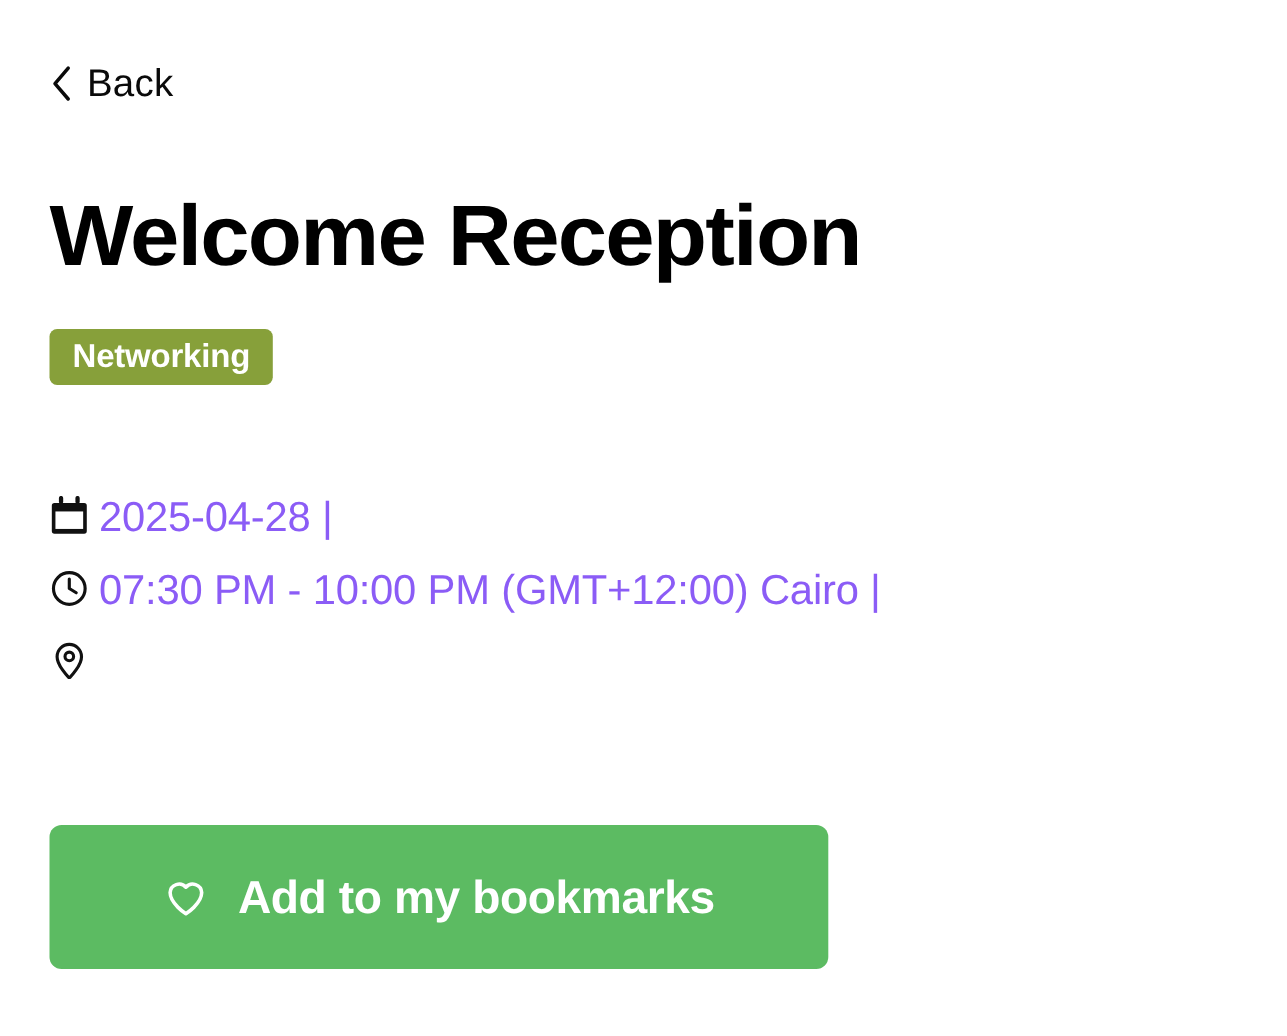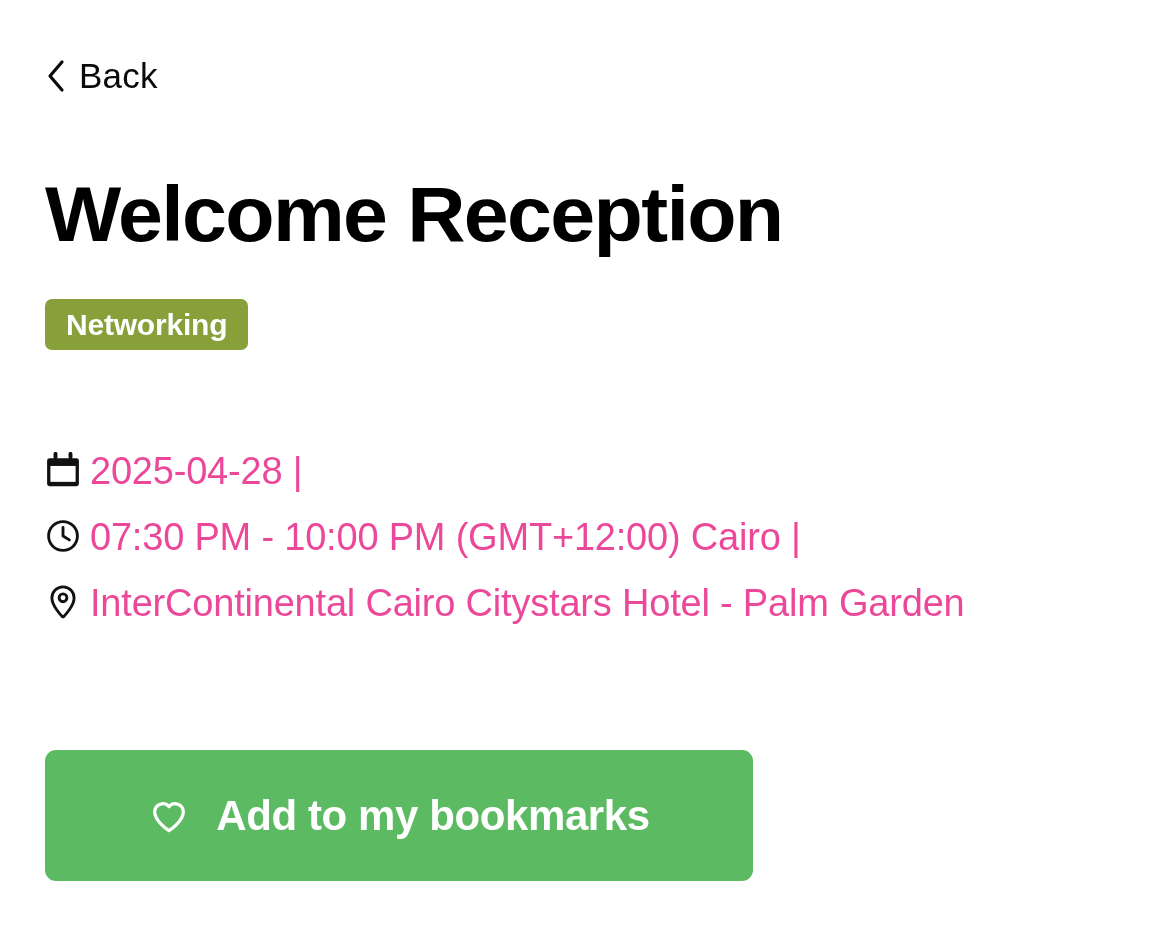--- a/index.html
+++ b/index.html
@@ -90,21 +90,21 @@
   
   .meta {
     position: absolute;
     left: 45px;
     top: 438px;
     width: 1070px;
     font-size: 38px;
     line-height: 66px;
     font-weight: 400;
     letter-spacing: -0.2px;
-    color: #ec4899;
+    color: #8b5cf6;
   }
   .meta-line {
     display: block;
   }
   .meta-icon {
     display: inline-block;
     vertical-align: -4px;
     margin-right: 9px;
   }
   .meta-text {
@@ -173,21 +173,21 @@
       <svg class="meta-icon" width="36" height="36" viewBox="0 0 24 24" aria-hidden="true">
         <circle cx="12" cy="12" r="9.6" fill="none" stroke="#111111" stroke-width="1.9"></circle>
         <path d="M12 6.3V12l4.2 2.6" fill="none" stroke="#111111" stroke-width="1.9" stroke-linecap="round" stroke-linejoin="round"></path>
       </svg><span class="meta-text">07:30 PM - 10:00 PM (GMT+12:00) Cairo |</span>
     </span>
 
     <span class="meta-line">
       <svg class="meta-icon" width="36" height="36" viewBox="0 0 24 24" aria-hidden="true">
         <path d="M12 1.9c-4.1 0-7.4 3.3-7.4 7.4 0 5.3 6.5 12 7 12.5.2.2.6.2.8 0 .5-.5 7-7.2 7-12.5 0-4.1-3.3-7.4-7.4-7.4z" fill="none" stroke="#111111" stroke-width="1.9" stroke-linejoin="round"></path>
         <circle cx="12" cy="9.2" r="2.6" fill="none" stroke="#111111" stroke-width="1.9"></circle>
-      </svg><span class="meta-text">InterContinental Cairo Citystars Hotel - Palm Garden</span>
+      </svg>
     </span>
 
   </div>
 
   <button class="bookmark-btn">
     <svg class="heart-icon" viewBox="0 0 24 24" aria-hidden="true">
       <path d="M12 20.4s-8.2-5.2-8.2-11A4.7 4.7 0 0 1 12 6.6a4.7 4.7 0 0 1 8.2 2.8c0 5.8-8.2 11-8.2 11z" fill="none" stroke="#ffffff" stroke-width="1.85" stroke-linecap="round" stroke-linejoin="round"></path>
     </svg>
     <span class="bookmark-label">Add to my bookmarks</span>
   </button>

